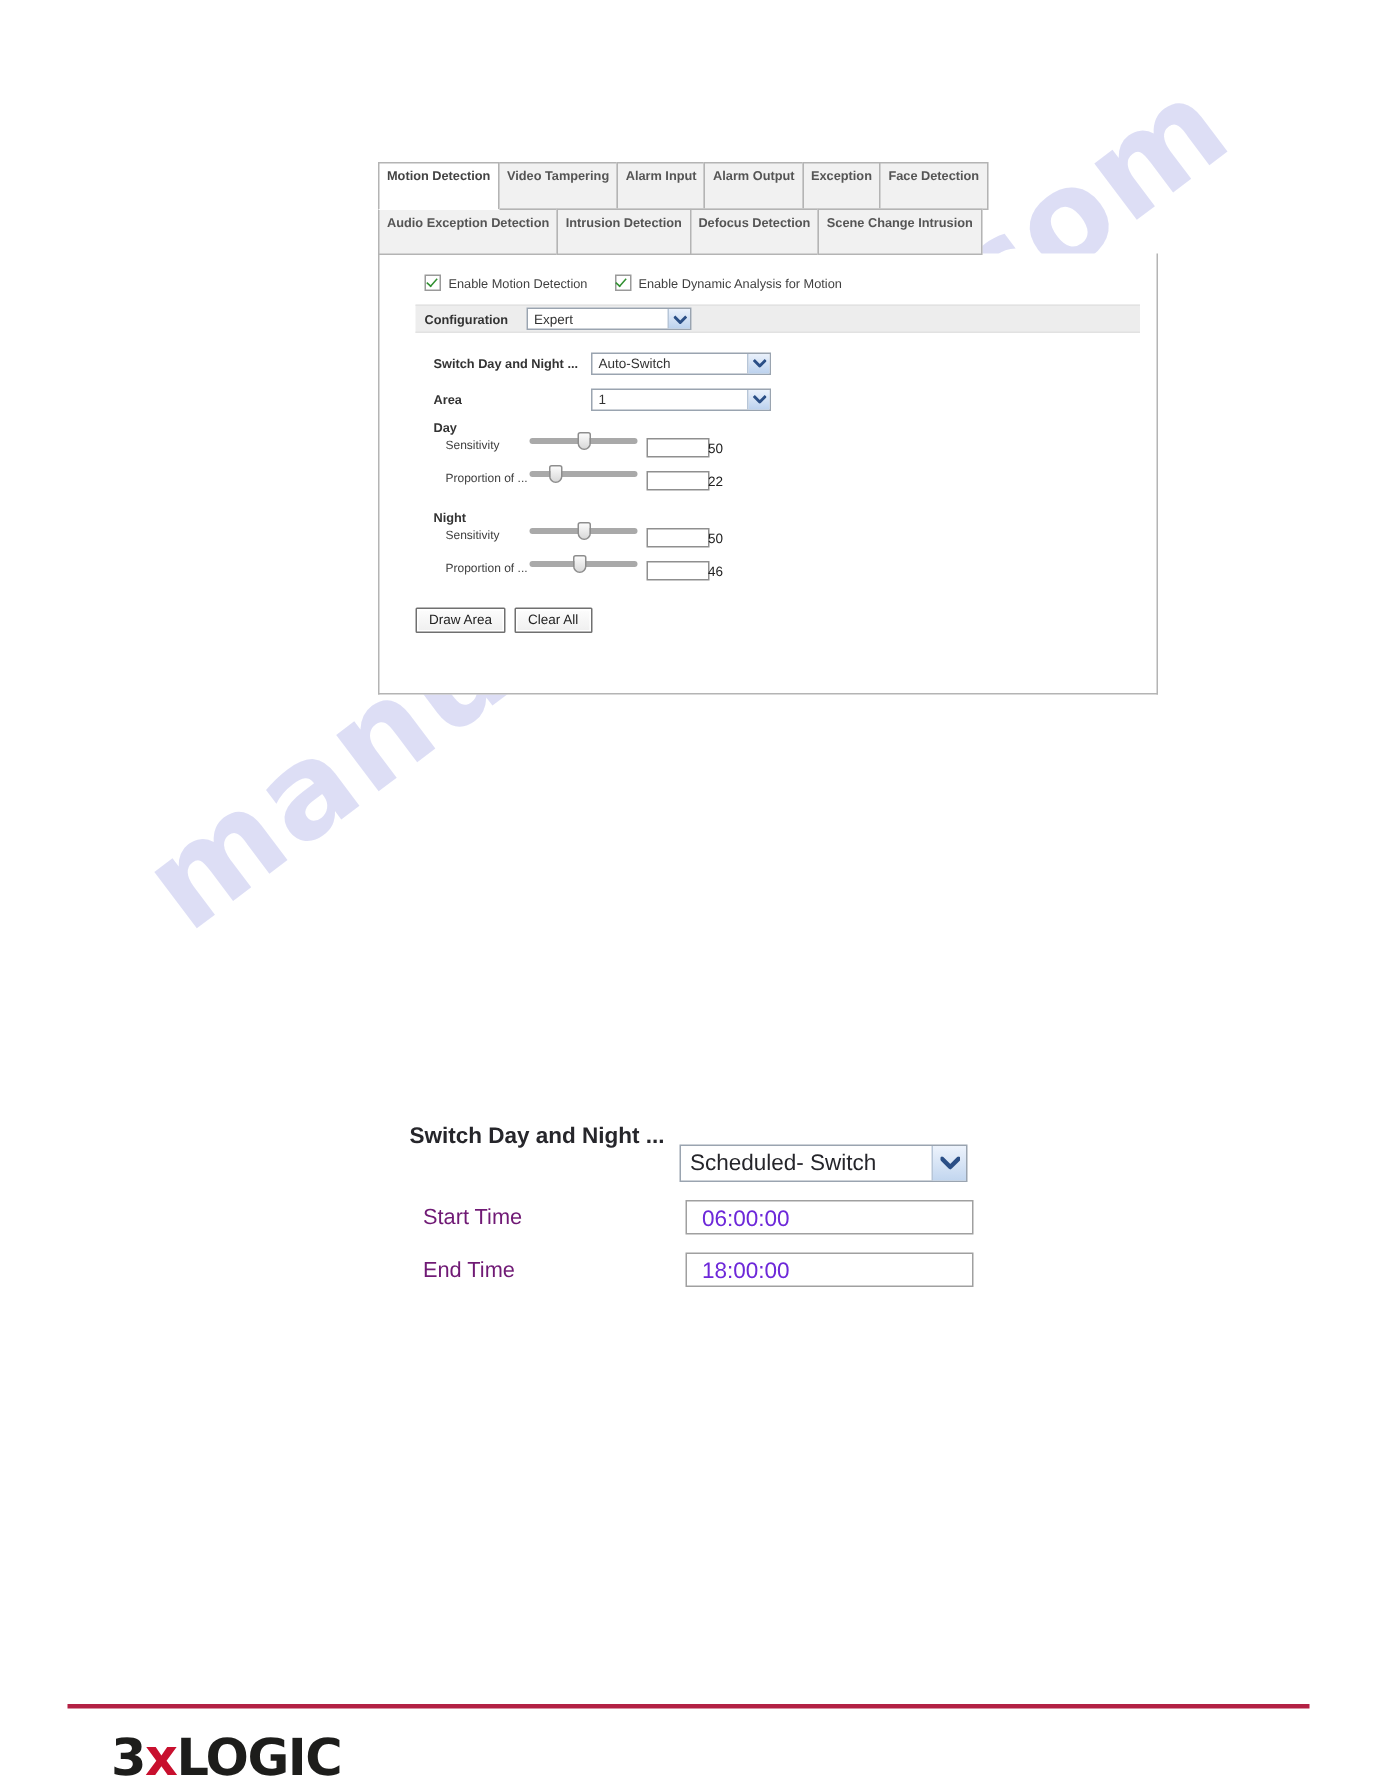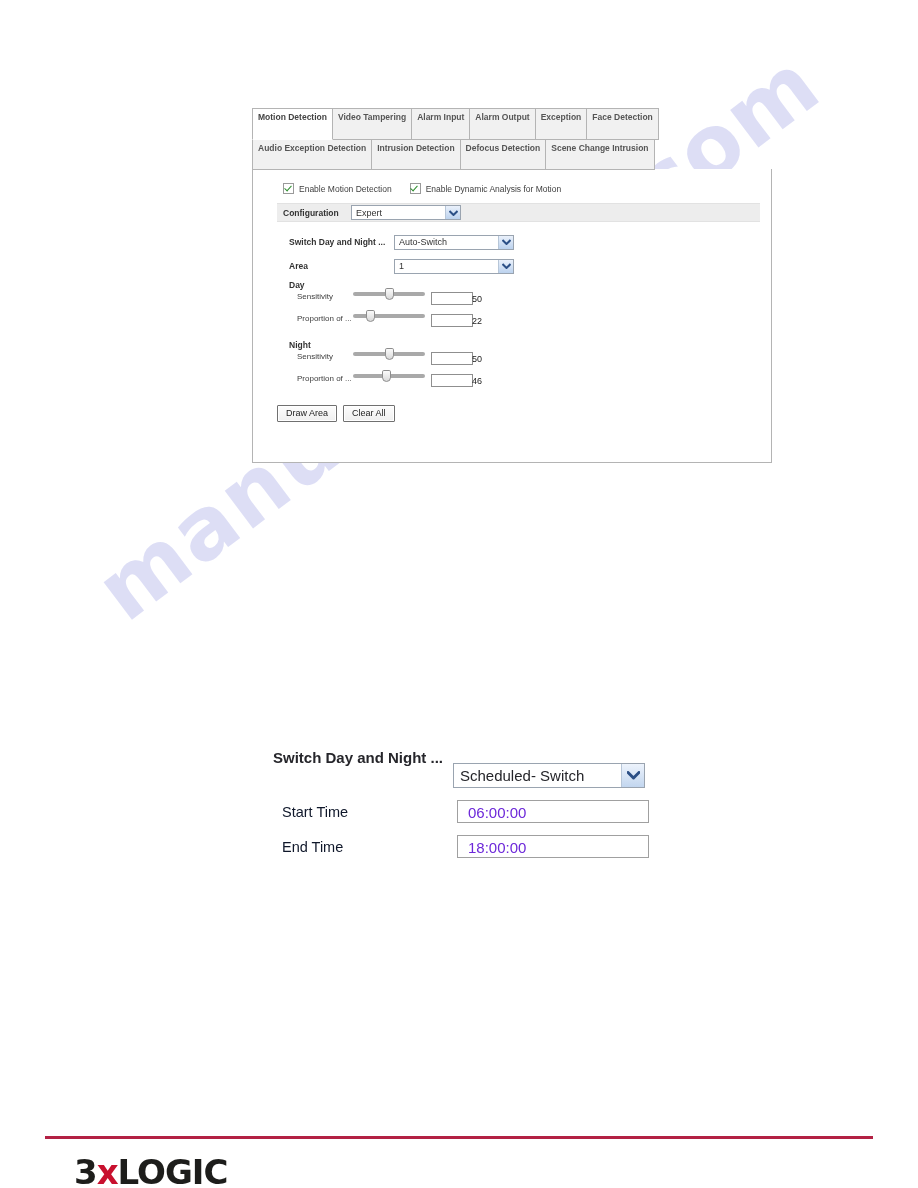--- a/index.html
+++ b/index.html
@@ -308,21 +308,21 @@
     font-weight: bold;
     color: #26262b;
     width: 175px;
     text-align: right;
     padding-right: 10px;
     white-space: nowrap;
   }
   .drow.sub .dlabel {
     font-weight: normal;
     font-size: 14.5px;
-    color: #0f172a;
+    color: #701a75;
     text-align: left;
     padding-left: 14px;
     padding-right: 0;
   }
   .dselect {
     width: 192px;
     height: 25px;
     border: 1px solid #9aa4b0;
     background: #ffffff;
     display: flex;

